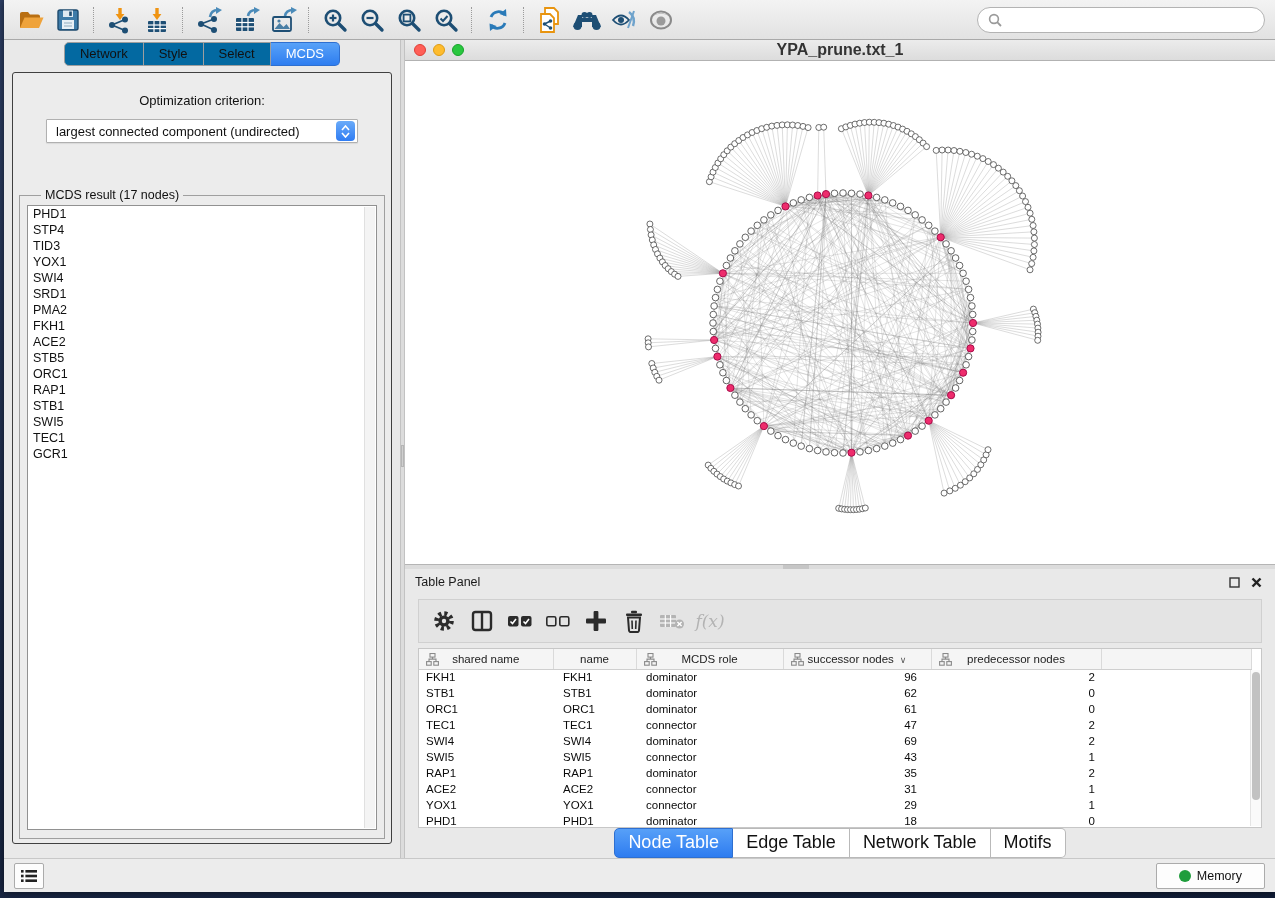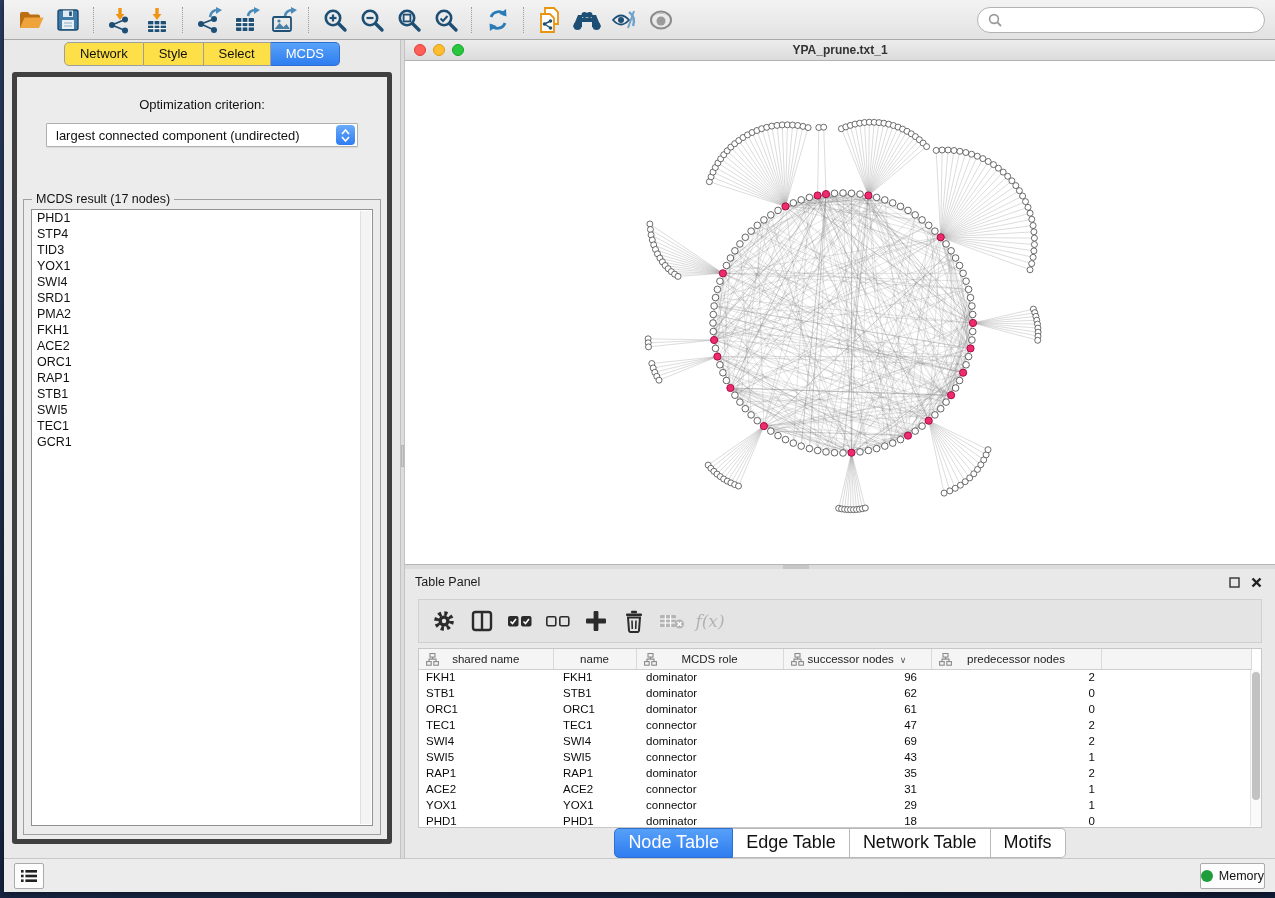--- a/index.html
+++ b/index.html
@@ -19,45 +19,45 @@
   .vsplit { flex:0 0 5px; background:#dcdcdc; border-left:1px solid #c2c2c2; border-right:1px solid #c2c2c2; position:relative; }
   .vsplit .grip { position:absolute; top:405px; left:0; right:0; height:22px; background:#cfcfcf; border:1px solid #b5b5b5; }
 
   
   .cpanel { flex:0 0 396px; display:flex; flex-direction:column; background:#e9e9e9; min-height:0; }
   .panel-head { height:26px; display:flex; align-items:center; padding:0 10px; }
   .panel-title { font-size:12.5px; color:#1a1a1a; }
   .panel-head .spacer { flex:1; }
   .winbtn { width:18px; height:18px; display:flex; align-items:center; justify-content:center; margin-left:4px; }
   .tabrow { display:flex; justify-content:center; margin:2px 0 0 0; }
-  .tab { font-size:13px; padding:3px 15px 4px; background:#fde047; border:1px solid #9e9e9e; border-left:none; color:#111; }
+  .tab { font-size:13px; padding:3px 15px 4px; background:#0369a1; border:1px solid #9e9e9e; border-left:none; color:#111; }
   .tab:first-child { border-left:1px solid #9e9e9e; border-radius:5px 0 0 5px; }
   .tab:last-child { border-radius:0 5px 5px 0; }
   .tab.sel { background:linear-gradient(#58a2f8,#2e7df0); color:#fff; border-color:#2e6fd0; }
-  .cp-content { flex:1; display:flex; flex-direction:column; margin:6px 8px 14px 8px; background:#ececec; border:5px solid #404040; border-radius:3px; min-height:0; }
+  .cp-content { flex:1; display:flex; flex-direction:column; margin:6px 8px 14px 8px; background:#ececec; border:1px solid #404040; border-radius:3px; min-height:0; }
   .opt-label { text-align:center; font-size:13px; margin-top:20px; }
   .dropdown { margin:11px auto 0; width:312px; height:24px; background:#fff; border:1px solid #b0b0b0; border-radius:1px; display:flex; align-items:center; font-size:13px; padding-left:9px; box-shadow:0 1px 1px rgba(0,0,0,.08); }
   .dropdown .dval { flex:1; white-space:nowrap; overflow:hidden; }
   .dd-step { width:19px; height:20px; margin-right:2px; border-radius:4px; background:linear-gradient(#6aabf9,#2f7cf3); display:flex; flex-direction:column; align-items:center; justify-content:center; gap:1px; }
   .btnrow { display:flex; justify-content:center; gap:13px; margin-top:11px; }
   .pbtn { height:24px; padding:0 15px; font-size:13px; background:#fff; border:1px solid #b5b5b5; border-radius:5px; display:flex; align-items:center; color:#111; }
   .pbtn.focus { box-shadow:0 0 0 3px rgba(92,156,250,.65); border-color:#7aa8e8; }
   .groupbox { flex:1; margin:52px 6px 4px 6px; border:1px solid #9f9f9f; position:relative; min-height:0; }
-  .legend { position:absolute; top:-8px; left:8px; background:#ececec; padding:0 4px; font-size:12.5px; }
+  .legend { position:absolute; top:-8px; left:21px; background:#ececec; padding:0 4px; font-size:12.5px; }
   .mcds-list { position:absolute; left:7px; right:7px; top:9px; bottom:8px; background:#fff; border:1px solid #919191; overflow:hidden; }
   .mcds-item { font-size:12.5px; line-height:16px; padding-left:5px; }
   .mcds-scroll { position:absolute; top:1px; bottom:1px; right:1px; width:11px; background:#f4f4f4; border-left:1px solid #e0e0e0; }
 
   
   .rightcol { flex:1; display:flex; flex-direction:column; min-width:0; background:#d9d9d9; }
   .netwin { flex:0 0 520px; display:flex; flex-direction:column; border-bottom:1px solid #b5b5b5; }
   .net-titlebar { height:21px; background:linear-gradient(#ececec,#dcdcdc); border-bottom:1px solid #b2b2b2; position:relative; display:flex; align-items:center; justify-content:center; }
   .tlights { position:absolute; left:9px; top:4px; display:flex; gap:7px; }
   .tlight { width:12px; height:12px; border-radius:50%; }
-  .net-title { font-size:12px; font-weight:bold; color:#333; }
+  .net-title { font-size:16px; font-weight:bold; color:#333; }
   .netview { flex:1; background:#fff; position:relative; overflow:hidden; }
   .hsplit { flex:0 0 4px; background:#dcdcdc; position:relative; }
   .hsplit .grip { position:absolute; left:378px; top:0; width:26px; height:4px; background:#c6c6c6; }
 
   
   .tpanel { flex:1; display:flex; flex-direction:column; background:#e9e9e9; min-height:0; }
   .tp-toolbar { margin:4px 13px 0; height:44px; flex:0 0 44px; background:#e4e4e4; border:1px solid #d0d0d0; display:flex; align-items:center; padding:0 6px; }
   .ttbtn { width:38px; height:36px; display:flex; align-items:center; justify-content:center; }
   .fx { font-family:"DejaVu Serif",serif; font-style:italic; font-size:17px; color:#b3b3b3; }
   .tablewrap { margin:5px 13px 0; flex:1; background:#fff; border:1px solid #c7c7c7; position:relative; overflow:hidden; min-height:0; }
@@ -75,21 +75,21 @@
   .tthumb { position:absolute; top:2px; left:1px; width:8px; height:128px; background:#c2c2c2; border-radius:4px; }
   .btabs { height:30px; flex:0 0 30px; display:flex; justify-content:center; align-items:center; }
   .btab { font-size:18px; padding:3px 13px 4px; background:#fff; border:1px solid #b9b9b9; border-left:none; color:#111; }
   .btab:first-child { border-left:1px solid #b9b9b9; border-radius:5px 0 0 5px; }
   .btab:last-child { border-radius:0 5px 5px 0; }
   .btab.sel { background:linear-gradient(#57a0f8,#2e7cf0); color:#fff; border-color:#2e6fd0; }
 
   
   .statusbar { flex:0 0 34px; background:#ececec; border-top:1px solid #c8c8c8; display:flex; align-items:center; padding:0 10px; }
   .sbtn { width:30px; height:26px; background:#fdfdfd; border:1px solid #ababab; border-radius:2px; display:flex; align-items:center; justify-content:center; }
-  .membtn { margin-left:auto; height:26px; background:#fdfdfd; border:1px solid #ababab; border-radius:2px; display:flex; align-items:center; gap:6px; padding:0 0; font-size:12.5px; }
+  .membtn { margin-left:auto; height:26px; background:#fdfdfd; border:1px solid #ababab; border-radius:2px; display:flex; align-items:center; gap:6px; padding:0 22px; font-size:12.5px; }
   .memdot { width:12px; height:12px; border-radius:50%; background:#1f9d3c; }
 </style>
 </head>
 <body>
 
 <div class="app">
 
   <div class="toolbar">
     <span class="tbtn">
         <svg width="28" height="24" viewBox="0 0 28 24">
@@ -275,20 +275,21 @@
           <div class="mcds-list" id="mcds-list">
               <div class="mcds-item">PHD1</div>
               <div class="mcds-item">STP4</div>
               <div class="mcds-item">TID3</div>
               <div class="mcds-item">YOX1</div>
               <div class="mcds-item">SWI4</div>
               <div class="mcds-item">SRD1</div>
               <div class="mcds-item">PMA2</div>
               <div class="mcds-item">FKH1</div>
               <div class="mcds-item">ACE2</div>
+              <div class="mcds-item">STB5</div>
               <div class="mcds-item">ORC1</div>
               <div class="mcds-item">RAP1</div>
               <div class="mcds-item">STB1</div>
               <div class="mcds-item">SWI5</div>
               <div class="mcds-item">TEC1</div>
               <div class="mcds-item">GCR1</div>
               <div class="mcds-scroll"></div>
             </div>
         </div>
       </div>

